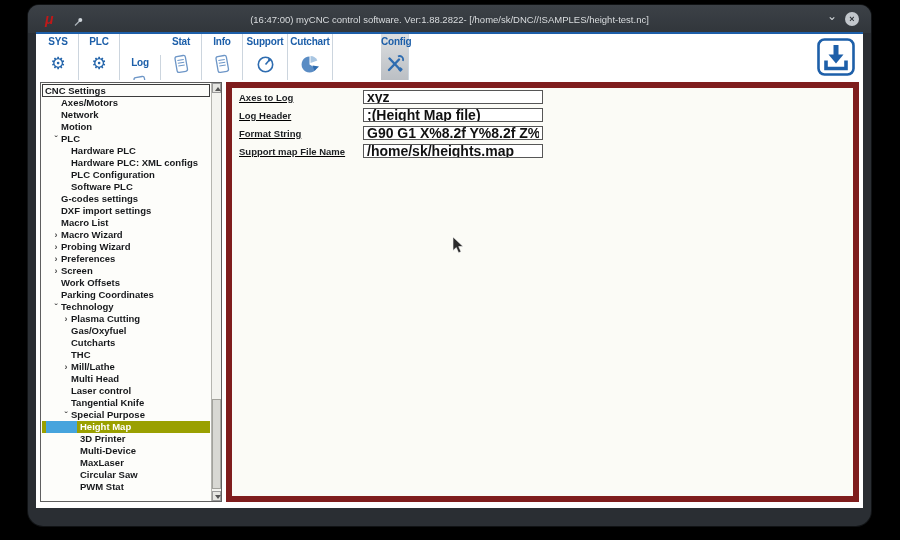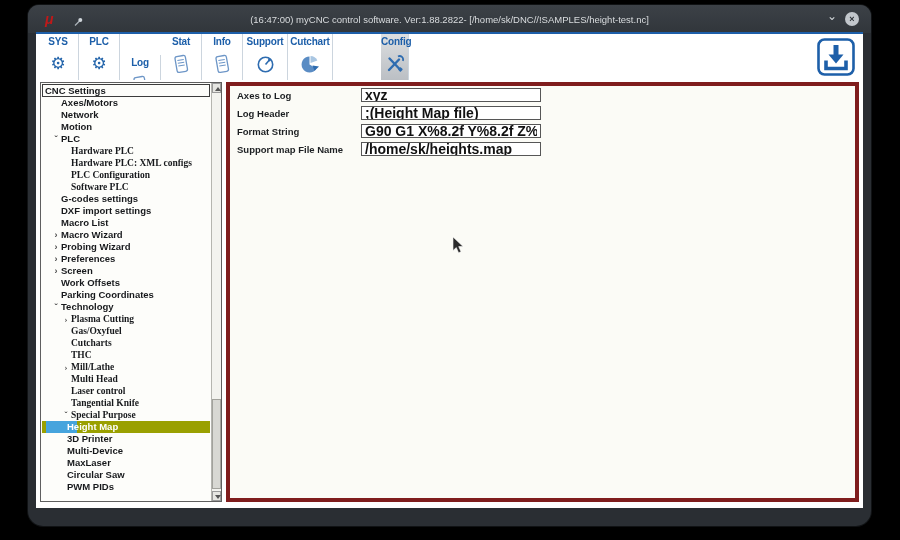--- a/index.html
+++ b/index.html
@@ -41,21 +41,21 @@
 
   
   .main { position:relative; height:428px; background:#fff; }
 
   .tree-panel { position:absolute; left:4px; top:2px; width:182px; height:420px;
                 background:#fdfdfa; border:1px solid #5f5f5f; overflow:hidden; }
   .tree-rows { position:absolute; inset:0; padding:1px 11px 0 1px; overflow:hidden; }
   .tree-row { position:relative; height:12px; line-height:12px; font-size:9.5px;
               font-weight:600; color:#17191c; white-space:nowrap; cursor:default; }
   .cnc-box { border:1px solid #3c3c3c; height:13px; line-height:11px; padding-left:2px; }
-  .lvl1 { padding-left:9px; } .lvl2 { padding-left:19px;font-family:Liberation Serif, serif; } .lvl3 { padding-left:15px; }
+  .lvl1 { padding-left:9px; } .lvl2 { padding-left:19px; } .lvl3 { padding-left:28px; }
   .exp { display:inline-block; width:10px; text-align:center; color:#4c4c4c;
          font-size:9px; vertical-align:top; }
   .exp-c .exp::before { content:"\203A"; }
   .exp-e .exp::before { content:"\02C7"; }
   .tree-row.selected { background:#9aa000; color:#fff; }
   .tree-row.selected::before { content:""; position:absolute; left:4px; top:0;
                                width:31px; height:12px; background:#46a4dd; }
   .tree-row.selected .tree-txt { position:relative; }
 
   
@@ -67,21 +67,21 @@
   .sb-up::before { content:""; position:absolute; left:2px; top:3px;
                    border-left:3px solid transparent; border-right:3px solid transparent;
                    border-bottom:4px solid #555; }
   .sb-dn::before { content:""; position:absolute; left:2px; top:3px;
                    border-left:3px solid transparent; border-right:3px solid transparent;
                    border-top:4px solid #555; }
   .sb-thumb { position:absolute; left:0; right:0; top:316px; height:90px;
               background:#d8d8d3; border:1px solid #a2a29c; }
 
   .form-panel { position:absolute; left:190px; top:2px; width:633px; height:420px;
-                background:#fbfbf6; border:4px solid #7f1d1d; padding:2px 0 0 7px; }
+                background:#fbfbf6; border:6px solid #7f1d1d; padding:2px 0 0 7px;text-decoration:underline; }
   .form-row { display:flex; align-items:center; height:14px; margin-bottom:4px; }
   .form-label { width:124px; font-size:9.5px; font-weight:600; color:#1c1f22; }
   .form-input { width:180px; height:14px; border:1px solid #565656; background:#fff;
                 font-family:"Liberation Sans", sans-serif; font-size:14px; font-weight:600;
                 color:#111; padding:0 3px; }
 
   .cursor { position:absolute; left:452px; top:237px; z-index:50; }
 </style>
 </head>
 <body>
@@ -222,21 +222,21 @@
             <div class="tree-row lvl2 exp-c"><span class="exp"></span><span class="tree-txt">Mill/Lathe</span></div>
             <div class="tree-row lvl2"><span class="exp"></span><span class="tree-txt">Multi Head</span></div>
             <div class="tree-row lvl2"><span class="exp"></span><span class="tree-txt">Laser control</span></div>
             <div class="tree-row lvl2"><span class="exp"></span><span class="tree-txt">Tangential Knife</span></div>
             <div class="tree-row lvl2 exp-e"><span class="exp"></span><span class="tree-txt">Special Purpose</span></div>
             <div class="tree-row lvl3 selected"><span class="exp"></span><span class="tree-txt">Height Map</span></div>
             <div class="tree-row lvl3"><span class="exp"></span><span class="tree-txt">3D Printer</span></div>
             <div class="tree-row lvl3"><span class="exp"></span><span class="tree-txt">Multi-Device</span></div>
             <div class="tree-row lvl3"><span class="exp"></span><span class="tree-txt">MaxLaser</span></div>
             <div class="tree-row lvl3"><span class="exp"></span><span class="tree-txt">Circular Saw</span></div>
-            <div class="tree-row lvl3"><span class="exp"></span><span class="tree-txt">PWM PIDs</span></div>
+            <div class="tree-row lvl3"><span class="exp"></span><span class="tree-txt">PWM Stat</span></div>
           </div>
           <div class="vscroll">
             <div class="sb-btn sb-up"></div>
             <div class="sb-thumb"></div>
             <div class="sb-btn sb-dn"></div>
           </div>
         </div>
 
         <div class="form-panel">
           <div class="form-row">

